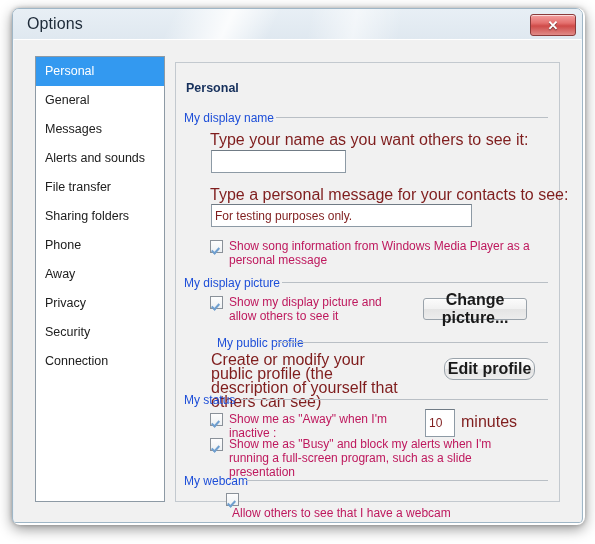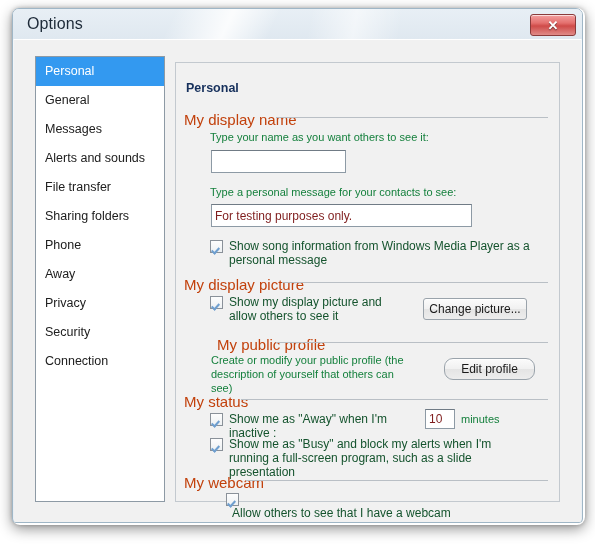--- a/index.html
+++ b/index.html
@@ -135,35 +135,35 @@
     padding: 0 5px 0 4px;
     background: #f1f1f1;
     font-size: 12.5px;
     font-weight: bold;
     color: #16305c;
   }
 
   
   .section-label {
     position: absolute;
-    font-size: 15px;
-    color: #c2410c;
+    font-size: 12px;
+    color: #1d4ed8;
     white-space: nowrap;
   }
   .section-rule {
     position: absolute;
     height: 1px;
     background: #b9bfc5;
   }
 
   
   .field-label {
     position: absolute;
-    font-size: 11px;
-    color: #15803d;
+    font-size: 16px;
+    color: #7f1d1d;
     white-space: nowrap;
   }
 
   
   .text-input {
     position: absolute;
     background: #ffffff;
     border: 1px solid #8d9aa5;
     border-top-color: #707b85;
     box-sizing: border-box;
@@ -195,40 +195,41 @@
     position: absolute;
     left: 2px; top: 5px;
     width: 3px; height: 6px;
     border: solid #6f9fcf;
     border-width: 0 2px 2px 0;
     transform: rotate(42deg);
   }
   .cb-text {
     margin-left: 6px;
     font-size: 12px;
-    color: #14532d;
+    color: #be185d;
     line-height: 14px;
   }
 
   
   .push-button {
     position: absolute;
     box-sizing: border-box;
     border: 1px solid #9aa3ab;
     border-radius: 3px;
     background: linear-gradient(180deg,#fbfbfb 0%, #f1f1f1 48%, #e4e4e4 50%, #ededed 100%);
     font-family: "Liberation Sans", sans-serif;
-    font-size: 12px;
+    font-size: 16px;
     color: #1a1a1a;
     text-align: center;
     cursor: pointer;
     box-shadow: inset 0 1px 0 rgba(255,255,255,0.8);
     display: flex;
     align-items: center;
     justify-content: center;
+    font-weight: bold;
   }
 
   
   #button-bar {
     position: absolute;
     left: 0; top: 478px;
     width: 567px; height: 34px;
   }
 </style>
 </head>
@@ -298,21 +299,21 @@
 
       <div class="push-button" style="left:430px; top:318px; width:91px; height:22px;border-radius:9px;">Edit profile</div>
 
       <div class="section-label" style="left:170px; top:353px;">My status</div>
       <div class="section-rule" style="left:227px; top:359px; width:307px;"></div>
 
       <div class="cb-row" style="left:196px; top:372px; width:210px;">
         <span class="checkbox checked"></span>
         <span class="cb-text">Show me as "Away" when I'm inactive :</span>
       </div>
-      <input class="text-input" style="left: 411px; top: 369px; width: 30px; height: 20px;" type="text" value="10">
+      <input class="text-input" style="left: 411px; top: 369px; width: 30px; height: 28px;" type="text" value="10">
       <div class="field-label" style="left:447px; top:373px;">minutes</div>
 
       <div class="cb-row" style="left:196px; top:397px; width:316px;">
         <span class="checkbox checked"></span>
         <span class="cb-text">Show me as "Busy" and block my alerts when I'm running a full-screen program, such as a slide presentation</span>
       </div>
 
       <div class="section-label" style="left:170px; top:434px;">My webcam</div>
       <div class="section-rule" style="left:232px; top:440px; width:302px;"></div>
 

